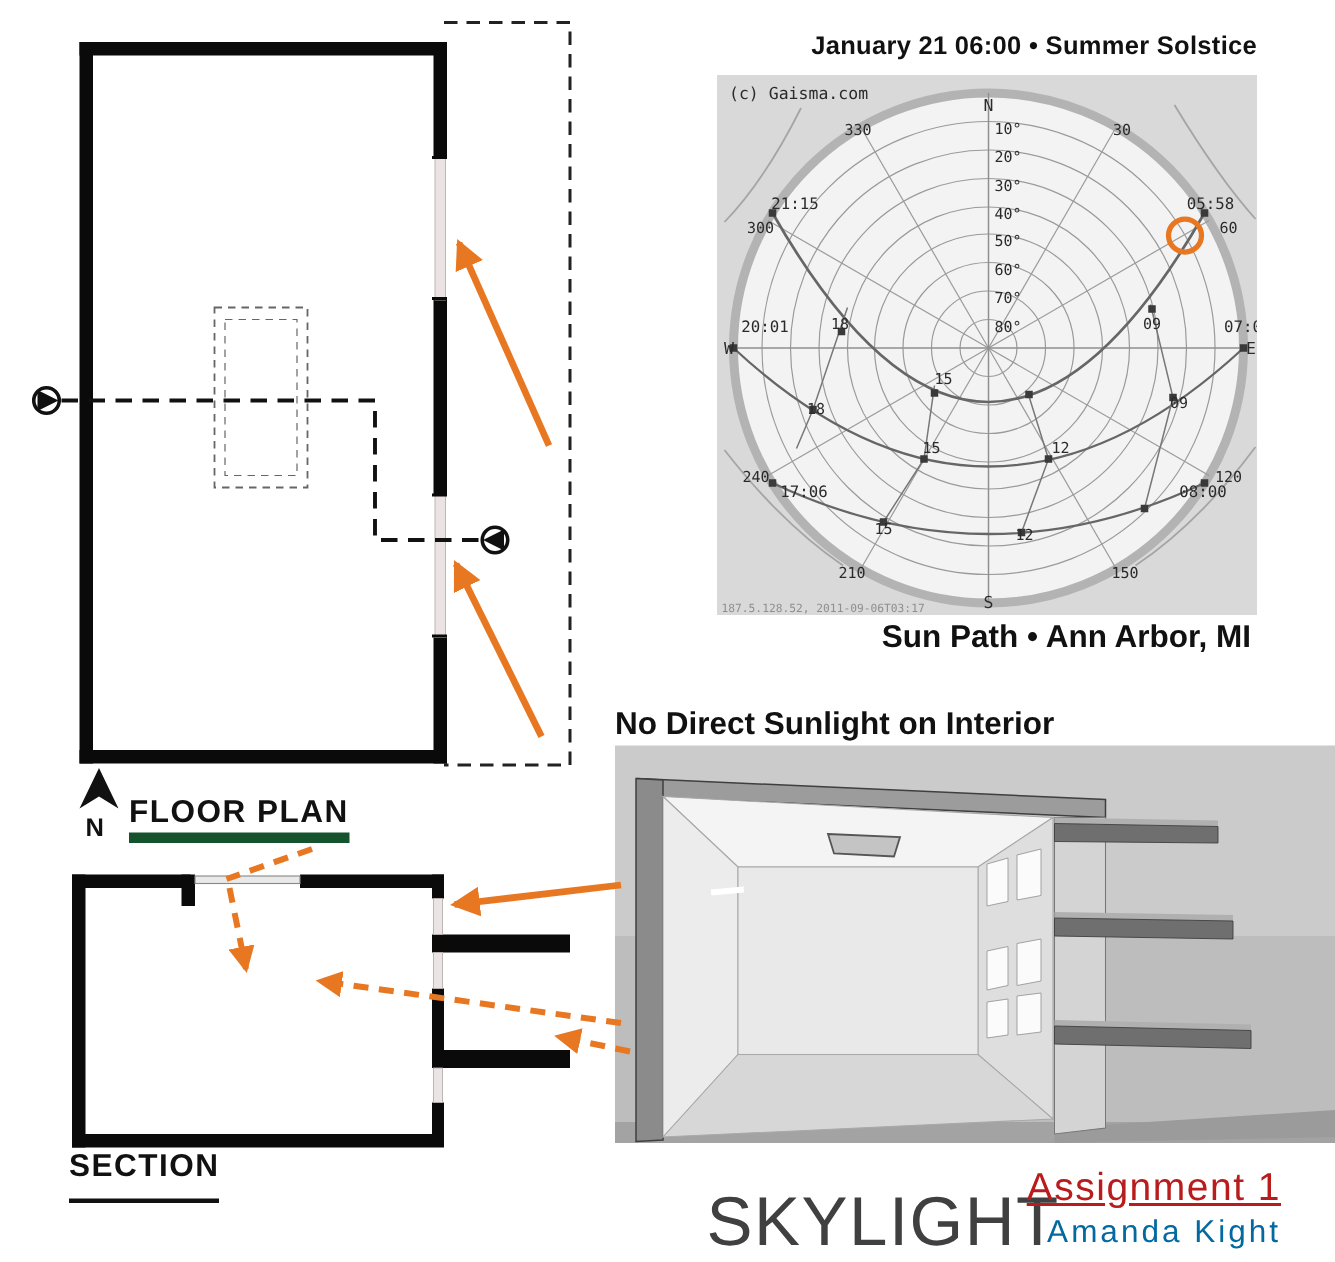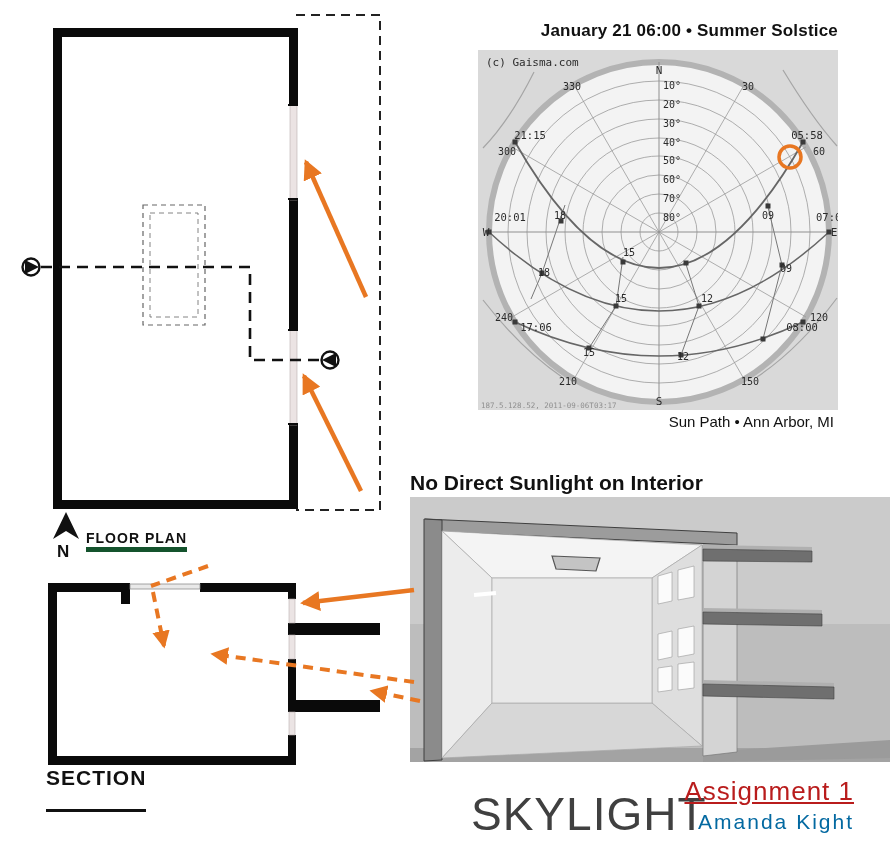--- a/index.html
+++ b/index.html
@@ -2,27 +2,27 @@
 <html><head>
 <meta charset="utf-8">
 <style>
   html,body{margin:0;padding:0;}
   body{
     width:890px;height:841px;position:relative;background:#ffffff;
     font-family:"Liberation Sans",sans-serif;overflow:hidden;color:#111;
   }
   .abs{position:absolute;}
   .sun-title{top:21px;right:52px;font-size:17px;font-weight:bold;letter-spacing:.2px;}
-  .sun-caption{top:413px;right:56px;font-size:15px;font-weight:normal;}
+  .sun-caption{top:413px;right:56px;font-size:21px;font-weight:bold;}
   .render-caption{top:471px;left:410px;font-size:21px;font-weight:bold;}
-  .plan-label{top:530px;left:86px;font-size:14px;font-weight:bold;letter-spacing:1px;
-    border-bottom:5px solid #14532d;padding-bottom:1px;}
+  .plan-label{top:530px;left:86px;font-size:21px;font-weight:bold;letter-spacing:1px;
+    border-bottom:7px solid #14532d;padding-bottom:1px;}
   .north-n{top:542px;left:57px;font-size:17px;font-weight:bold;}
   .section-label{top:766px;left:46px;font-size:21px;font-weight:bold;letter-spacing:1px;
-    border-bottom:3px solid #111;padding-bottom:19px;}
+    border-bottom:3px solid #111;padding-bottom:9px;}
   .skylight-title{top:787px;left:471px;font-size:46px;letter-spacing:1px;color:#404040;font-weight:400;}
   .credit{top:777px;right:36px;text-align:right;line-height:1.1;}
   .credit-line1{font-size:26px;letter-spacing:1px;color:#b91c1c;text-decoration:underline;}
   .credit-line2{font-size:21px;letter-spacing:2px;color:#0369a1;margin-top:4px;}
   svg text{font-family:"DejaVu Sans Mono","Liberation Mono",monospace;fill:#2b2b2b;}
   .t10{font-size:10px;} .t11{font-size:11px;} .t105{font-size:10.5px;}
   .mid{text-anchor:middle;}
   .tiny{font-size:7.5px;fill:#8f8f8f;}
 </style>
 </head>

